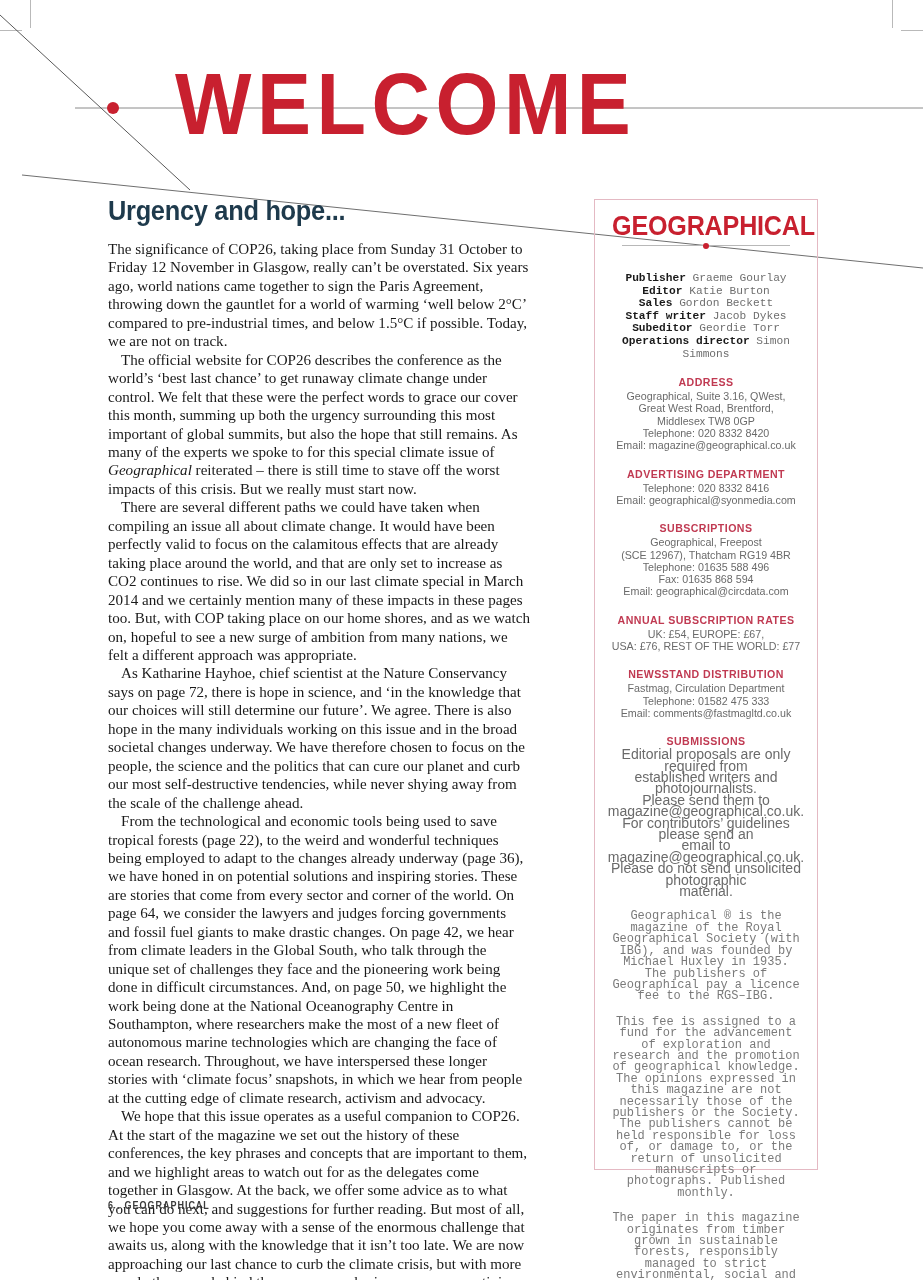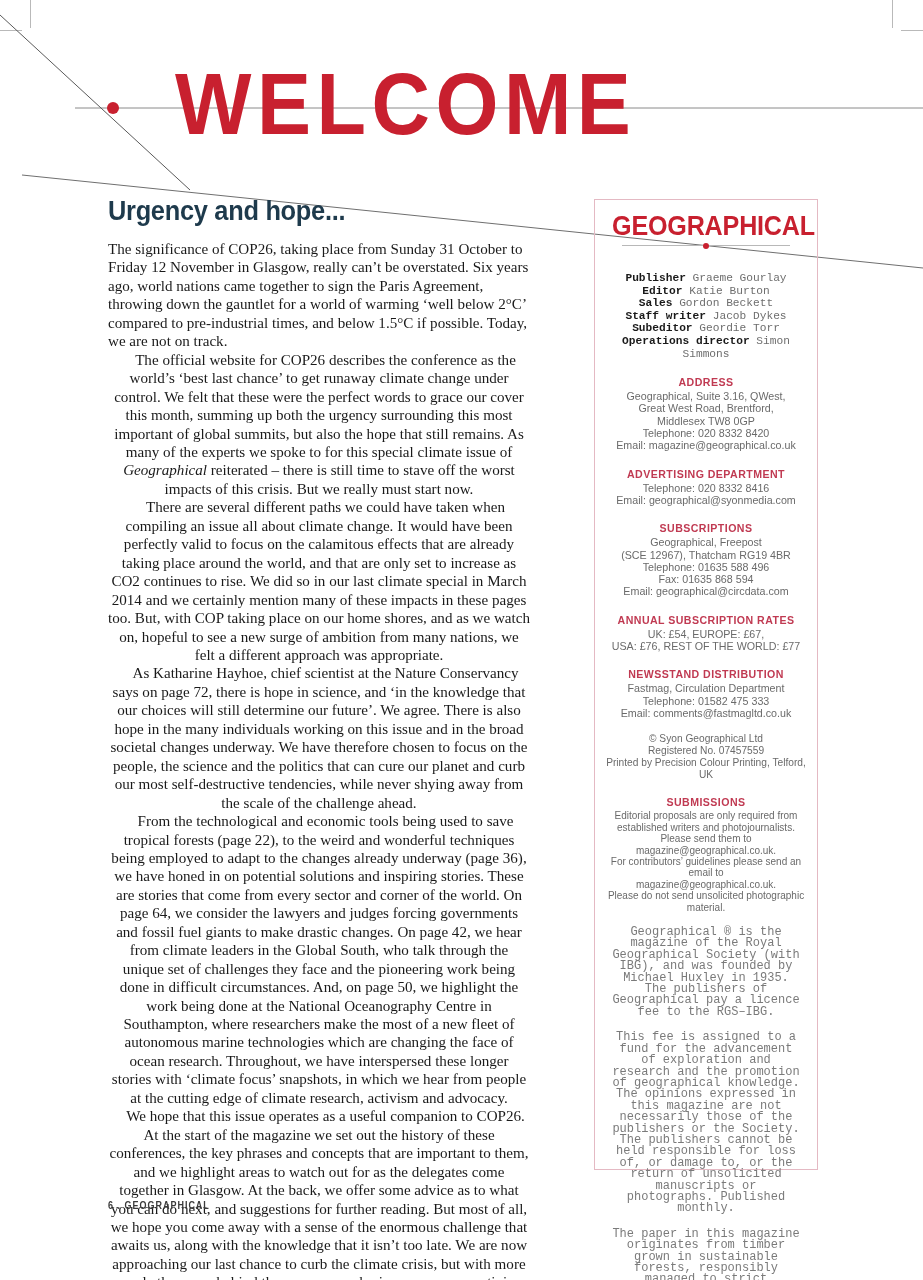--- a/index.html
+++ b/index.html
@@ -61,21 +61,21 @@
   }
   .body-copy {
     font-family: "Liberation Serif", serif;
     font-size: 15.1px;
     line-height: 18.45px;
     color: #1a1a1a;
     text-align: left;
     hyphens: none;
   }
   .body-copy p { margin: 0; text-indent: 0; }
-  .body-copy p + p { text-indent: 13px; text-align: center; }
+  .body-copy p + p { text-indent: 13px; }
   .body-copy em { font-style: italic; }
 
   
   .folio {
     position: absolute;
     left: 108px;
     top: 1200px;
     font-family: "Liberation Sans Narrow", "Liberation Sans", sans-serif;
     font-weight: 700;
     font-size: 10px;
@@ -143,21 +143,21 @@
     color: #c03a52;
     margin-bottom: 1px;
   }
   .block-body {
     font-family: "Liberation Sans Narrow", "Liberation Sans", sans-serif;
     font-size: 10.7px;
     line-height: 12.3px;
     color: #6a6a6a;
   }
   .block-body.small {
-    font-size: 10px;
+    font-size: 14px;
     line-height: 11.4px;
   }
   .plain {
     margin-top: 14px;
     font-family: "Liberation Sans Narrow", "Liberation Sans", sans-serif;
     font-size: 10.2px;
     line-height: 11.8px;
     color: #6a6a6a;
   }
   .legal {
@@ -254,25 +254,20 @@
       <div class="block">
         <div class="block-head">NEWSSTAND DISTRIBUTION</div>
         <div class="block-body">
           <div>Fastmag, Circulation Department</div>
           <div>Telephone: 01582 475 333</div>
           <div>Email: comments@fastmagltd.co.uk</div>
         </div>
       </div>
     </div>
 
-  <div class="plain">
-      <div>© Syon Geographical Ltd</div>
-      <div>Registered No. 07457559</div>
-      <div>Printed by Precision Colour Printing, Telford, UK</div>
-    </div>
 
   <div class="block">
     <div class="block-head">SUBMISSIONS</div>
     <div class="block-body small">
         <div>Editorial proposals are only required from</div>
         <div>established writers and photojournalists.</div>
         <div>Please send them to</div>
         <div>magazine@geographical.co.uk.</div>
         <div>For contributors’ guidelines please send an</div>
         <div>email to</div>

